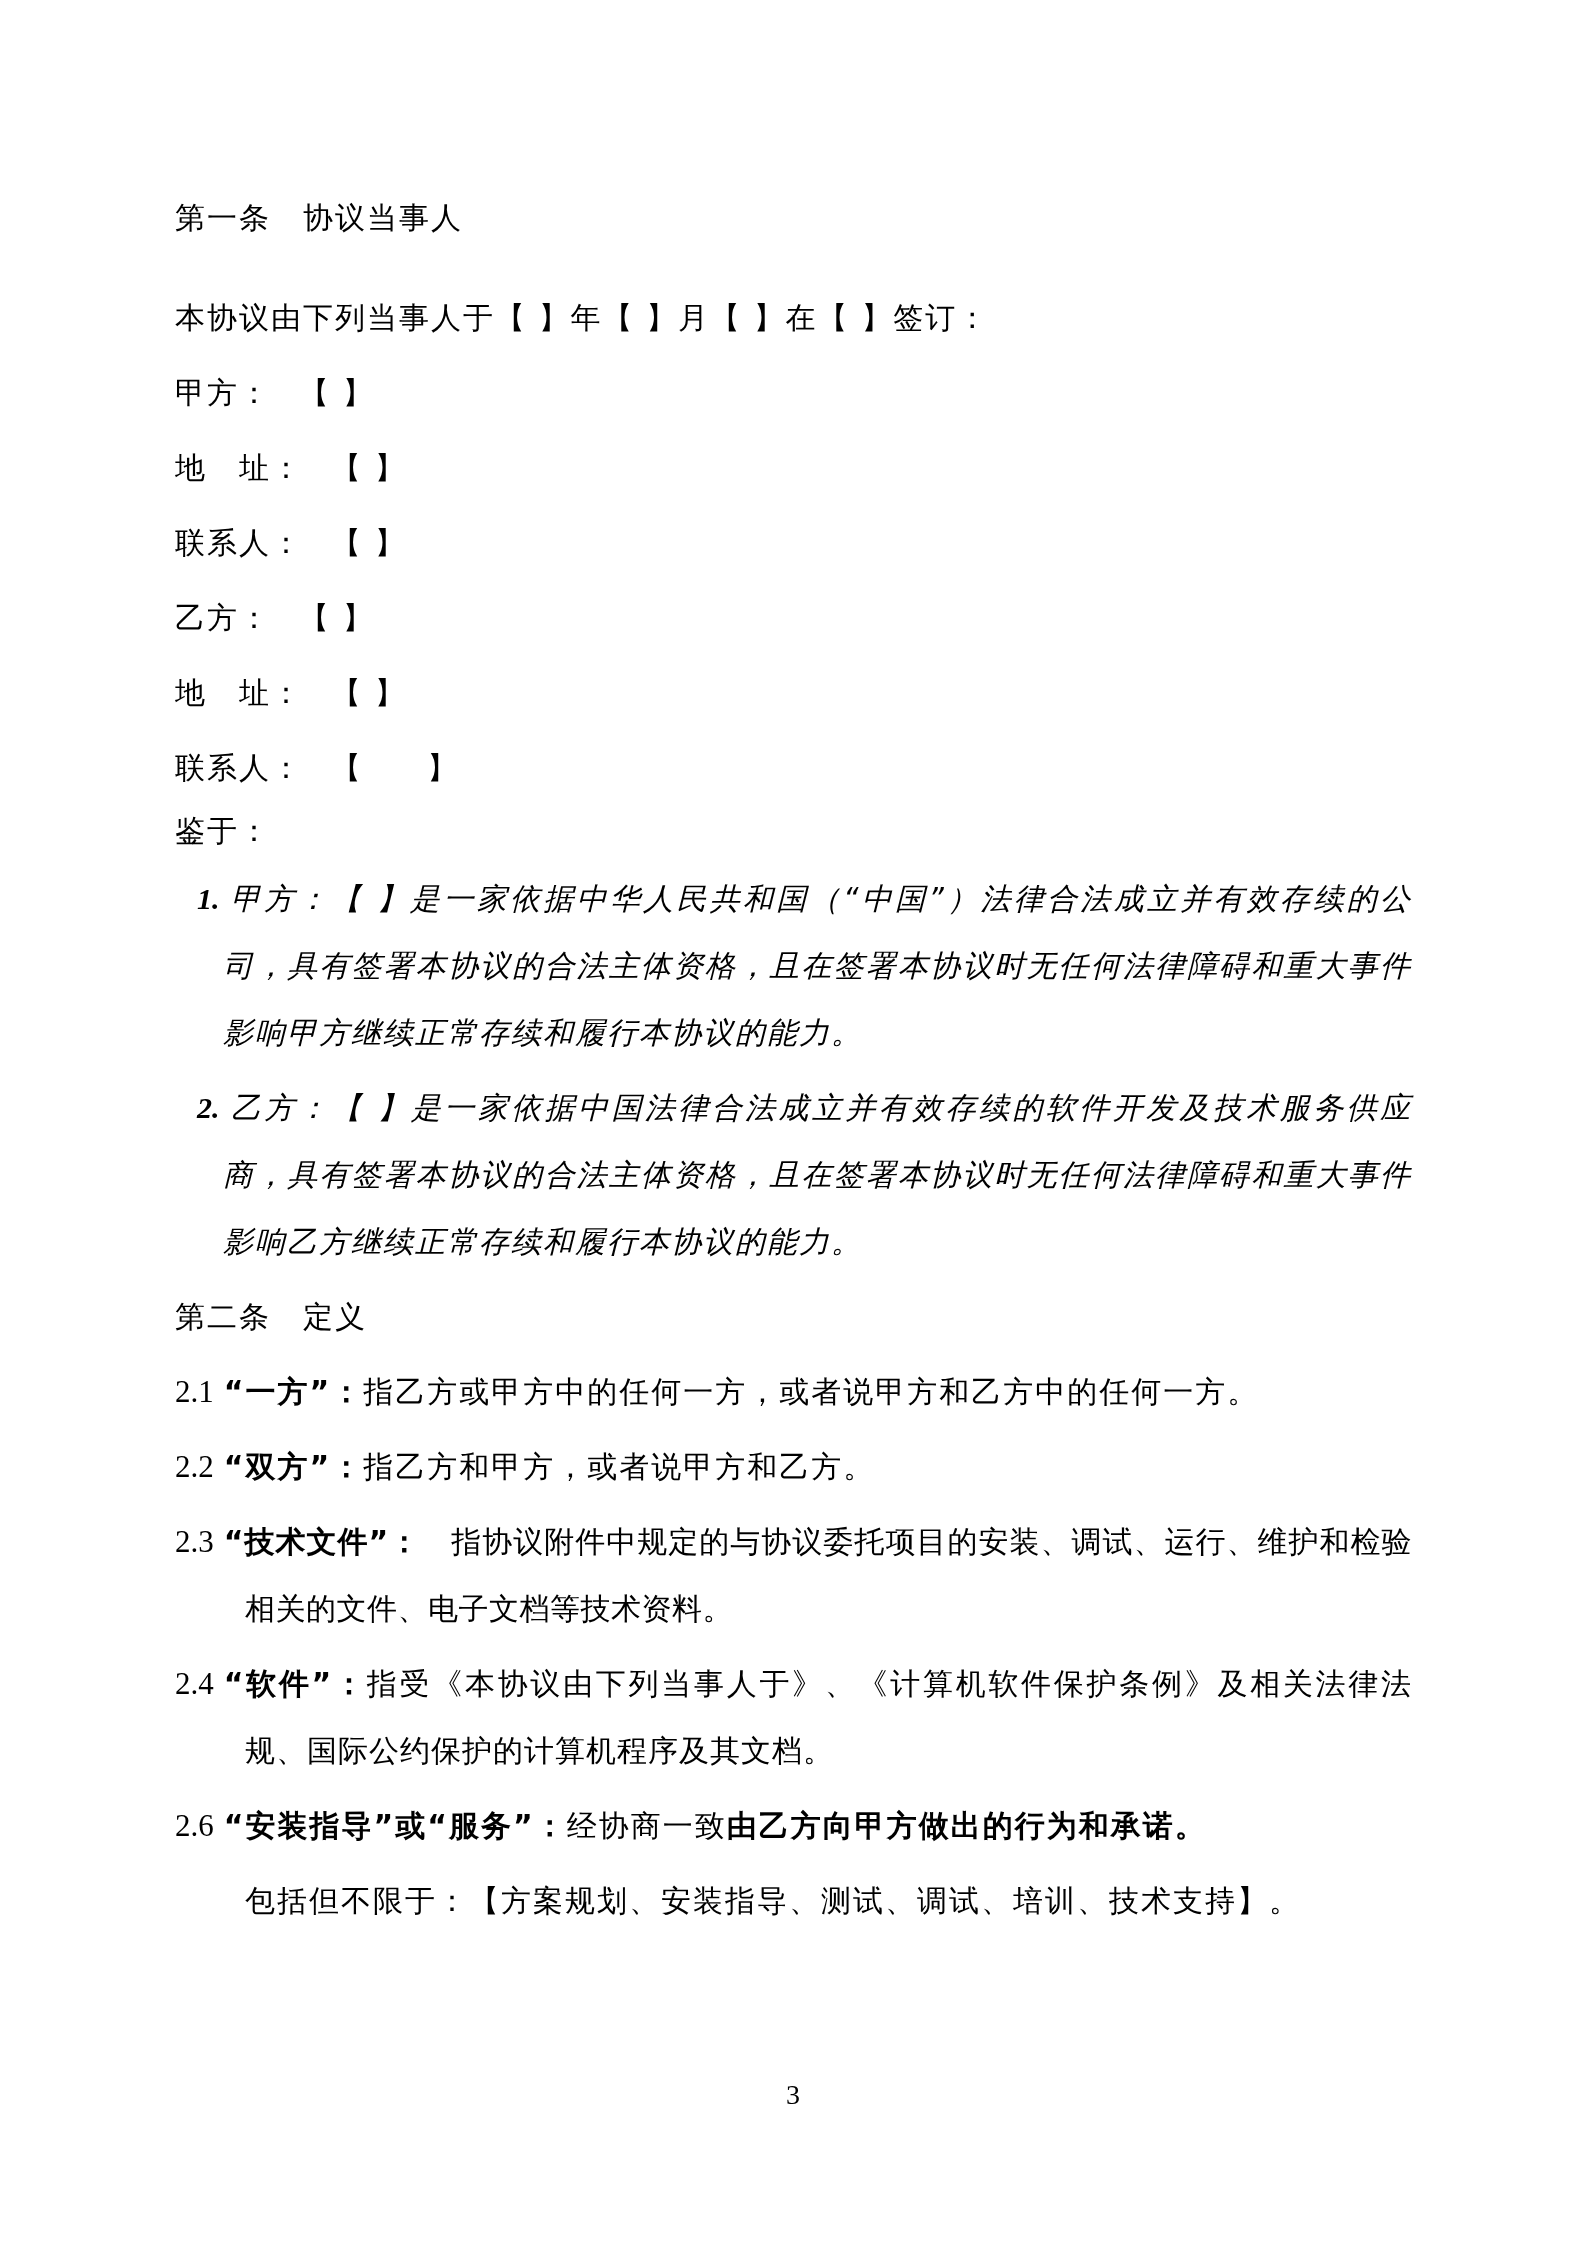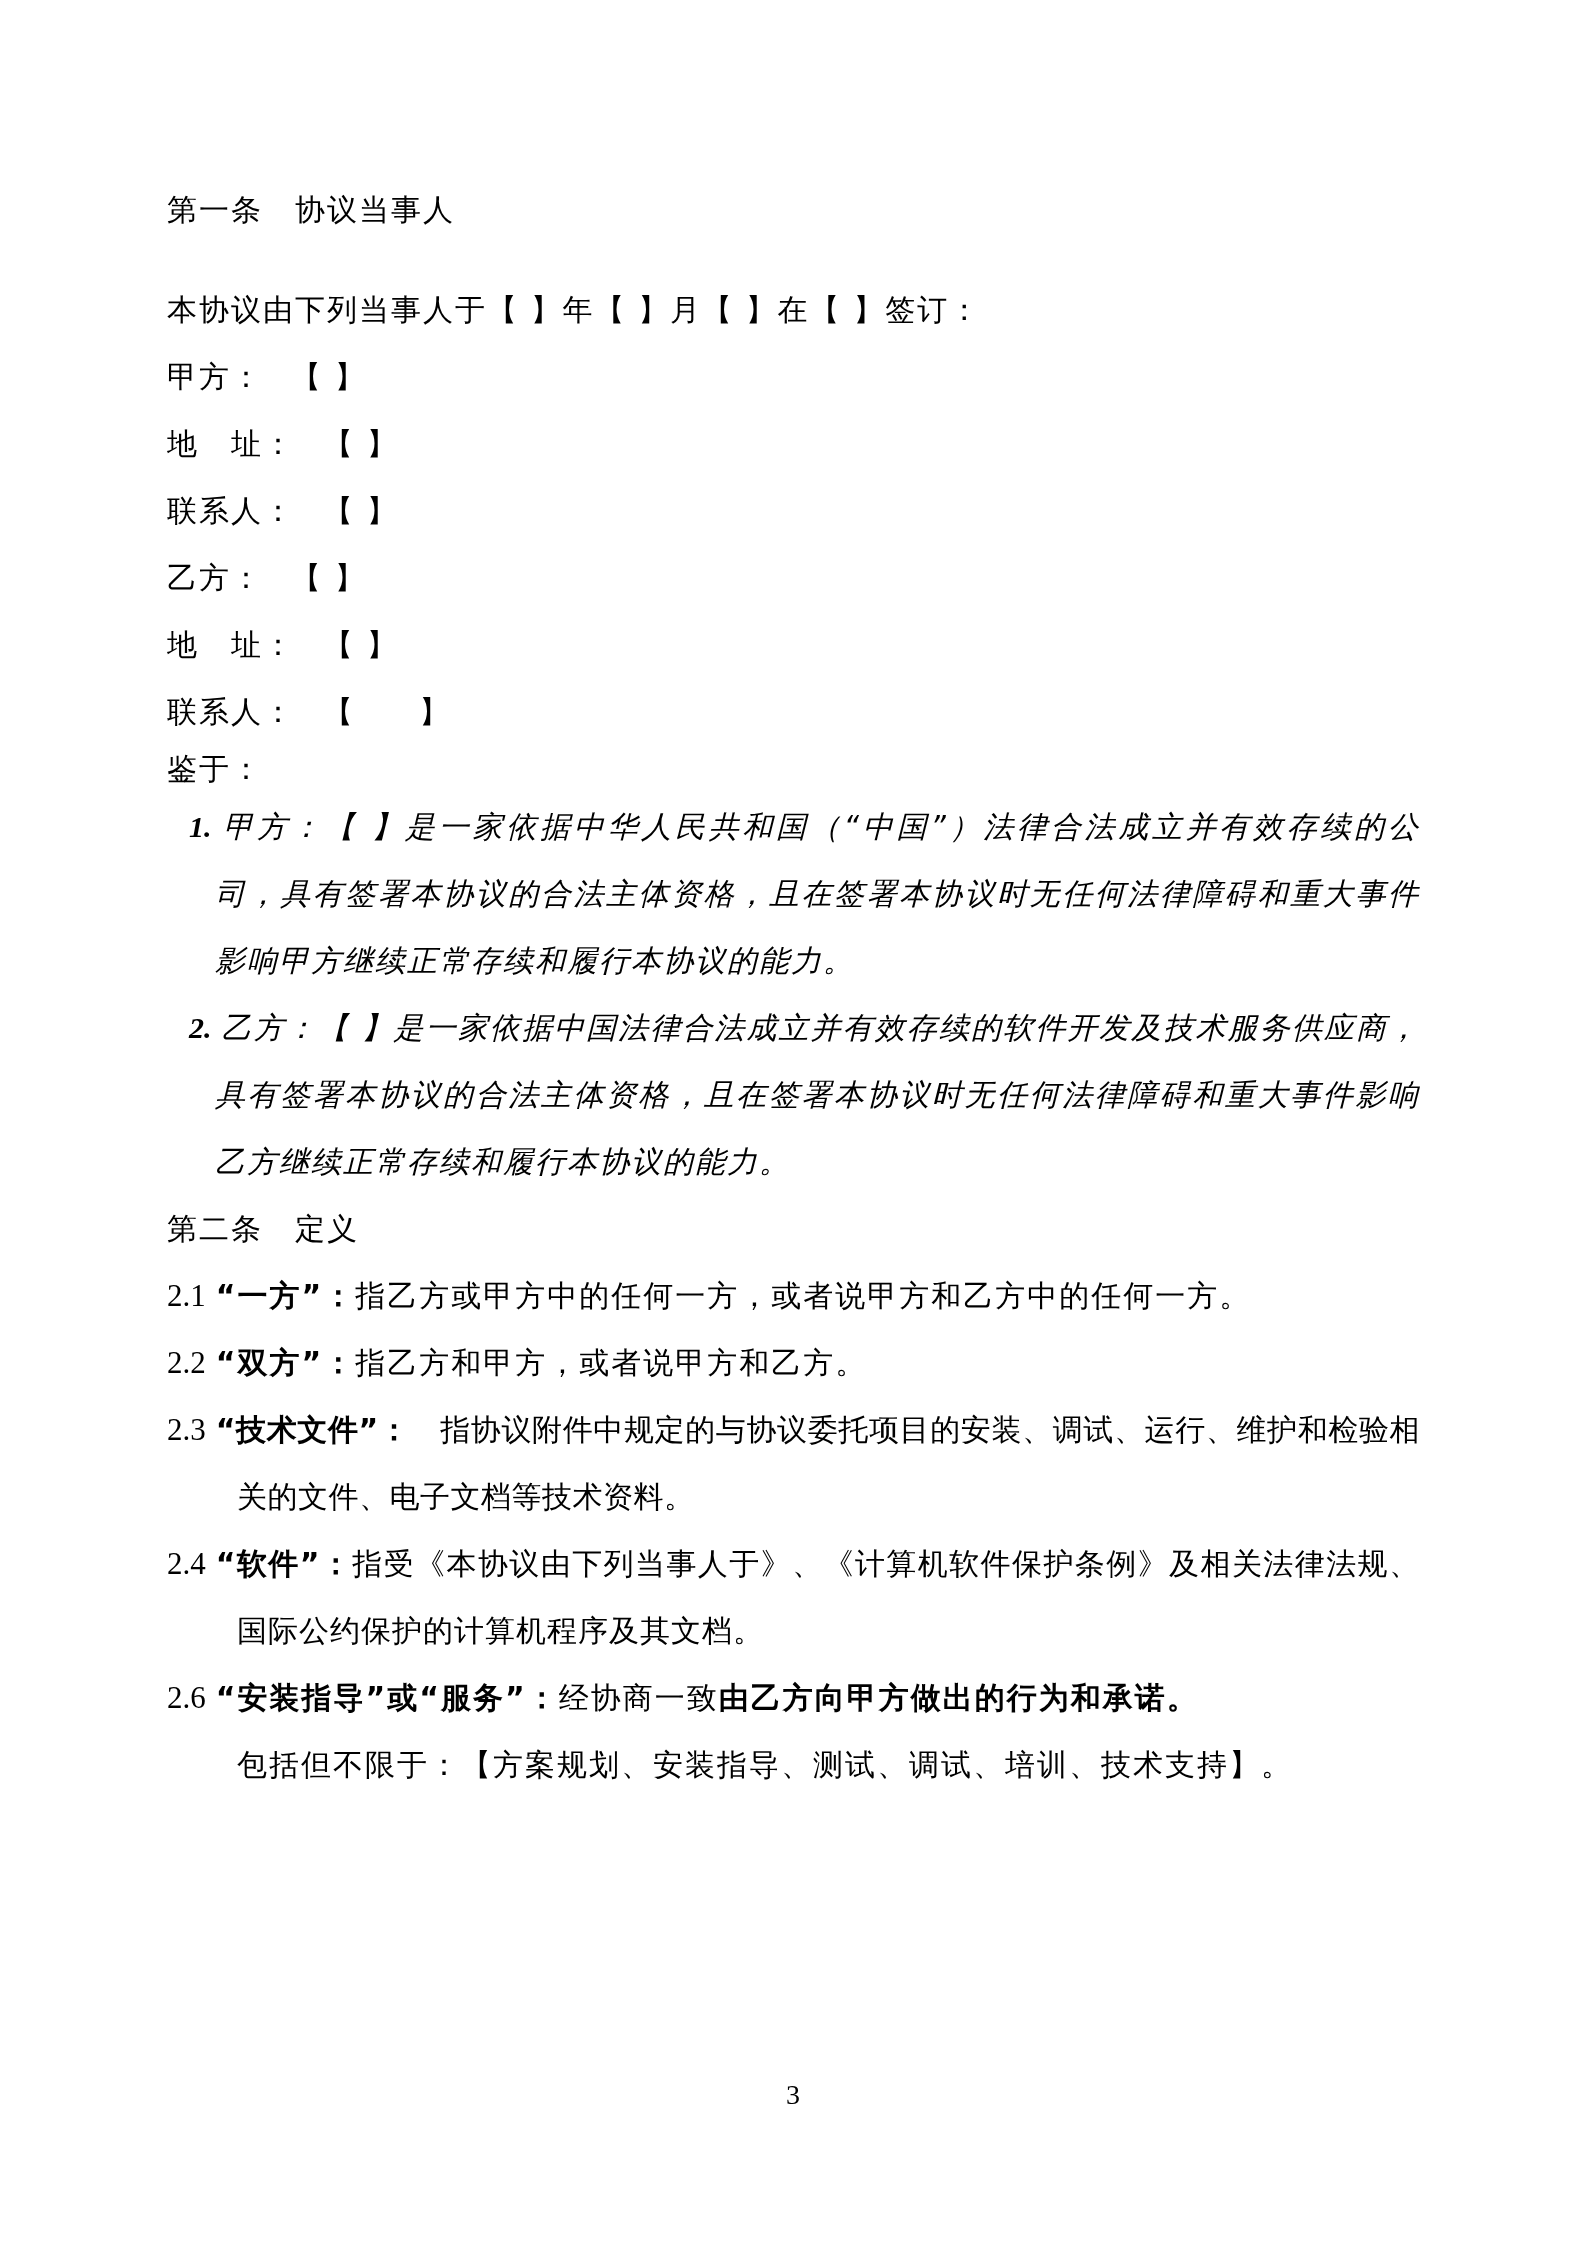--- a/index.html
+++ b/index.html
@@ -12,36 +12,36 @@
     position: relative;
     overflow: hidden;
   }
   .doc {
     position: absolute;
     top: 176px;
     left: 167px;
     width: 1253px;
   }
   .doc p, .doc h2, .doc div.block {
-    margin: 0;
+    margin: 8px;
     font-size: 30px;
     line-height: 67px;
     letter-spacing: 2px;
     font-weight: normal;
     text-align: justify;
   }
   .bold { font-weight: bold; }
   .art-heading {
     font-size: 31px;
     font-weight: bold;
     letter-spacing: 2px;
   }
   .intro { margin-top: 33px !important; }
   .field .fv { margin-left: 28px; }
-  .whereas { line-height: 48px !important; }
+  .whereas { line-height: 48px !important; font-family: Liberation Mono, monospace; }
   .recital {
     padding-left: 48px;
     text-indent: -26px;
     font-style: italic;
   }
   .recital .num {
     font-family: "Liberation Serif", serif;
     font-weight: bold;
     margin-right: 10px;
     letter-spacing: 0;

